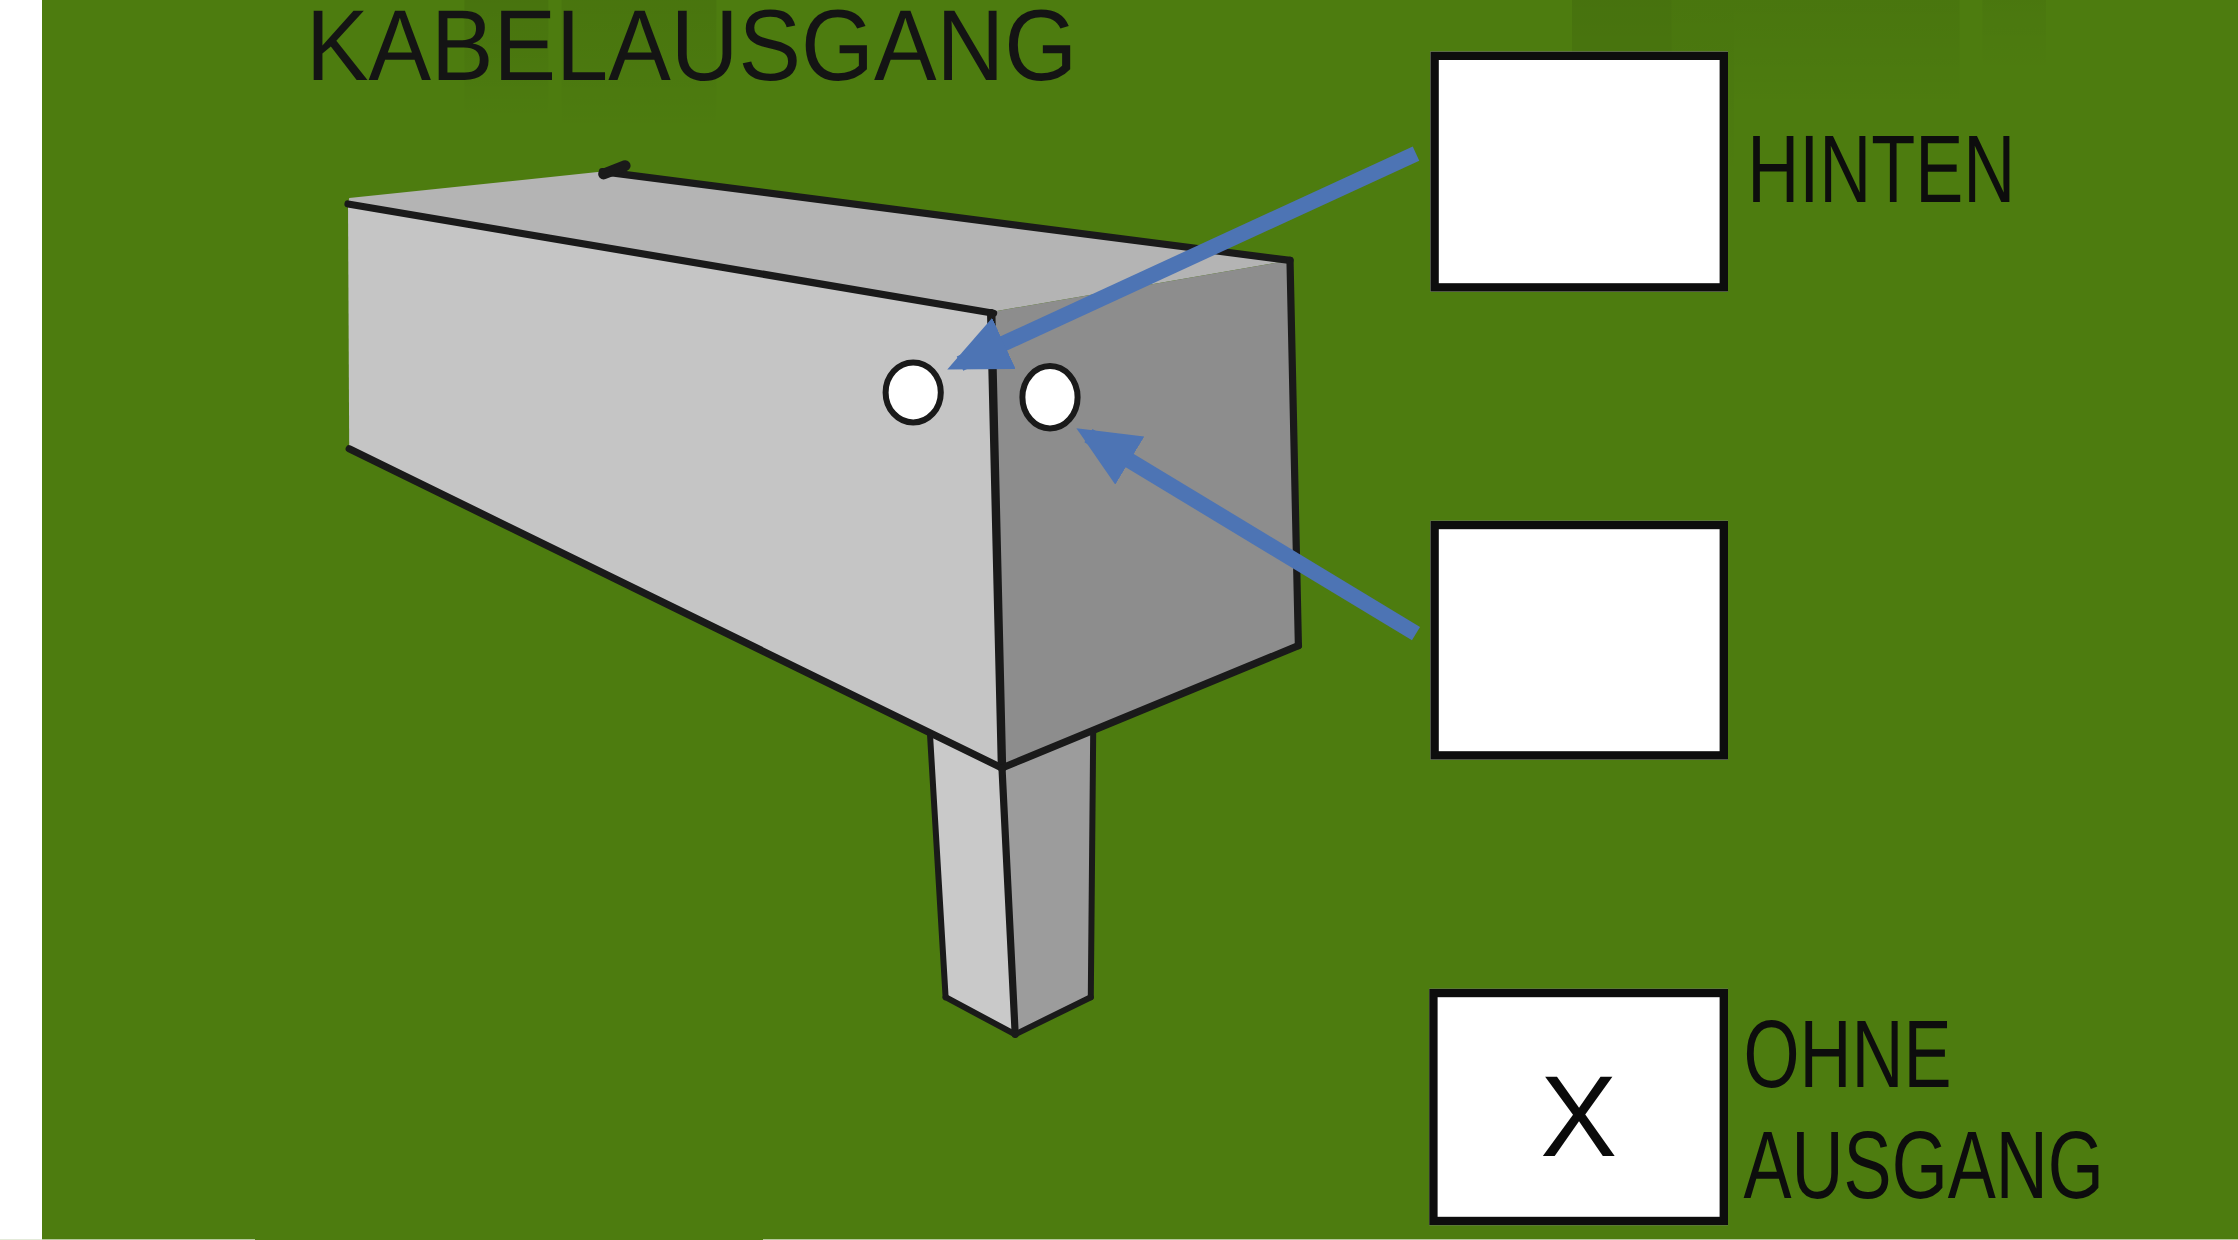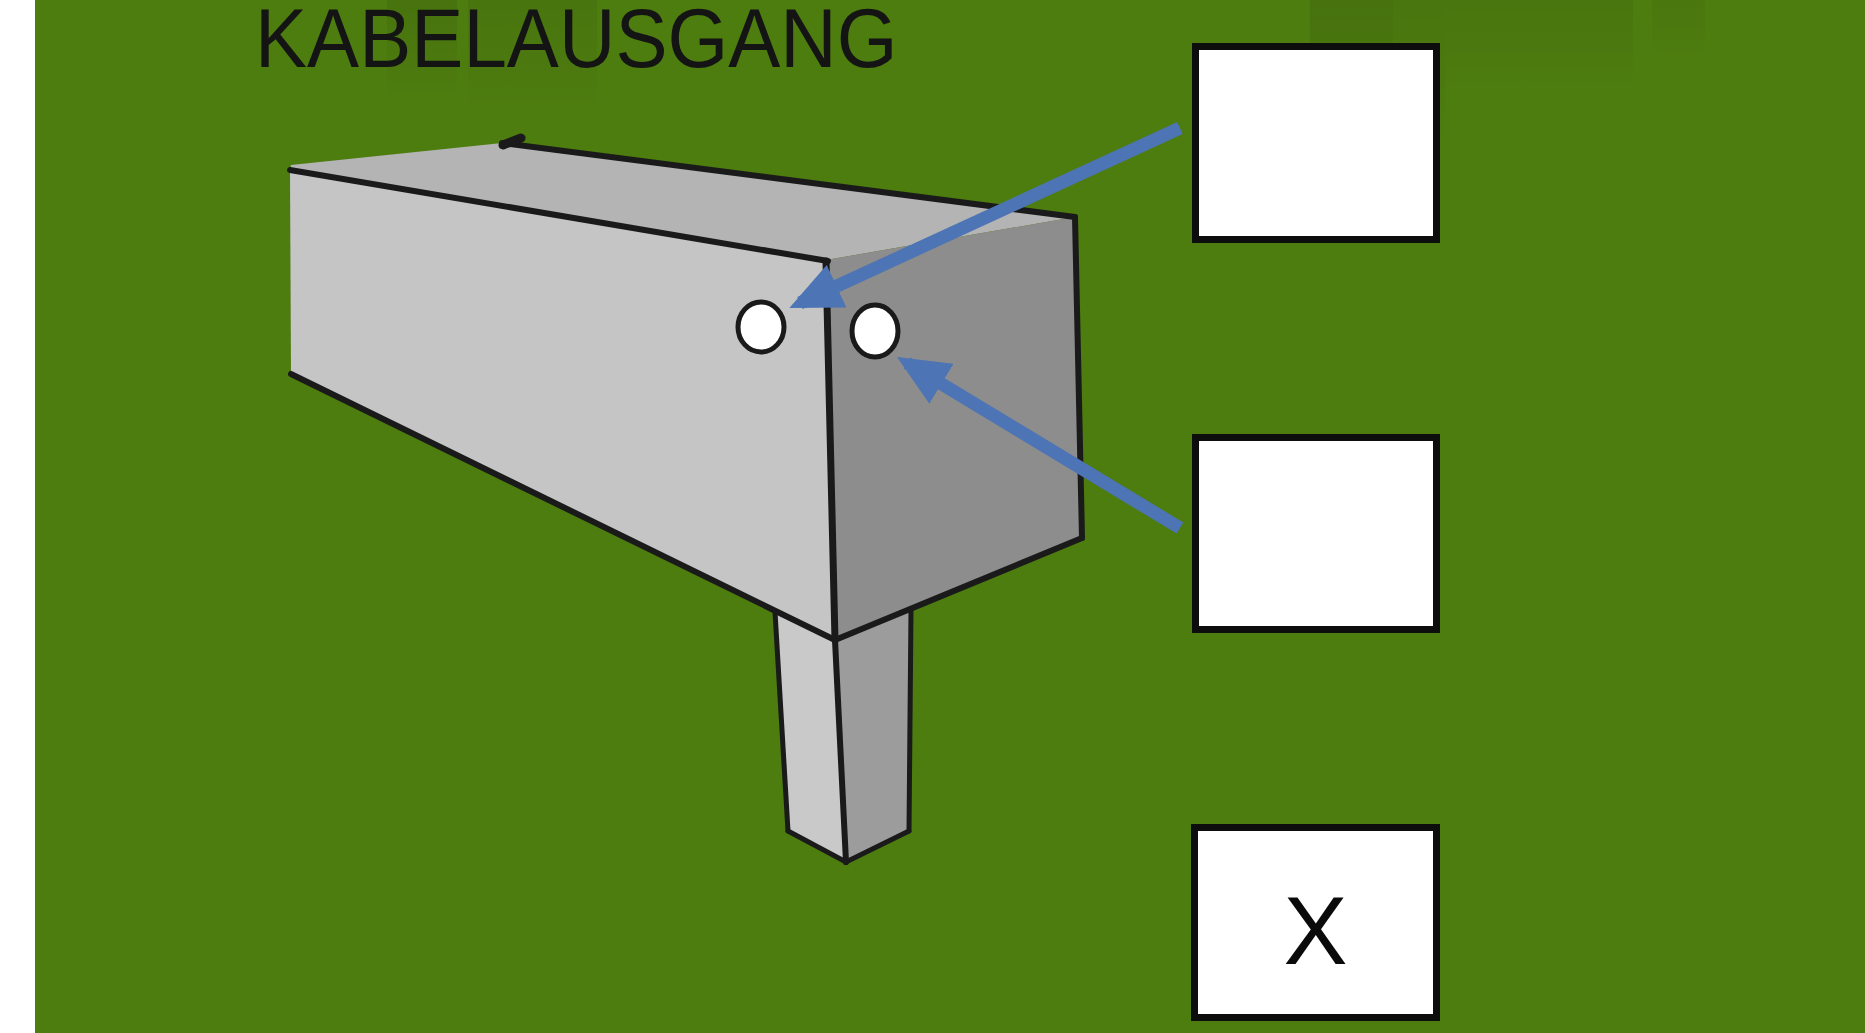--- a/index.html
+++ b/index.html
@@ -64,22 +64,29 @@
 
     <g stroke-width="13" fill="none" stroke="#4D74B4">
       <line x1="1145" y1="128" x2="765" y2="303" marker-end="url(#ah)"></line>
       <line x1="1145" y1="528" x2="872" y2="363" marker-end="url(#ah)"></line>
     </g>
   </svg>
 
   <div class="chk" style="left:1157px;top:43px;width:248px;height:200px;">
     <span class="mark"></span>
   </div>
+  <div class="opt-label" style="left:1421px;top:101px;">
+    <span class="sq">HINTEN</span>
+  </div>
 
   <div class="chk" style="left:1157px;top:434px;width:248px;height:199px;">
     <span class="mark"></span>
   </div>
 
   <div class="chk" style="left:1156px;top:824px;width:249px;height:197px;">
     <span class="mark">X</span>
   </div>
+  <div class="opt-label two" style="left:1418px;top:833px;">
+    <span class="line"><span class="sq">OHNE</span></span>
+    <span class="line"><span class="sq">AUSGANG</span></span>
+  </div>
 
 </div>
 
 </body></html>

